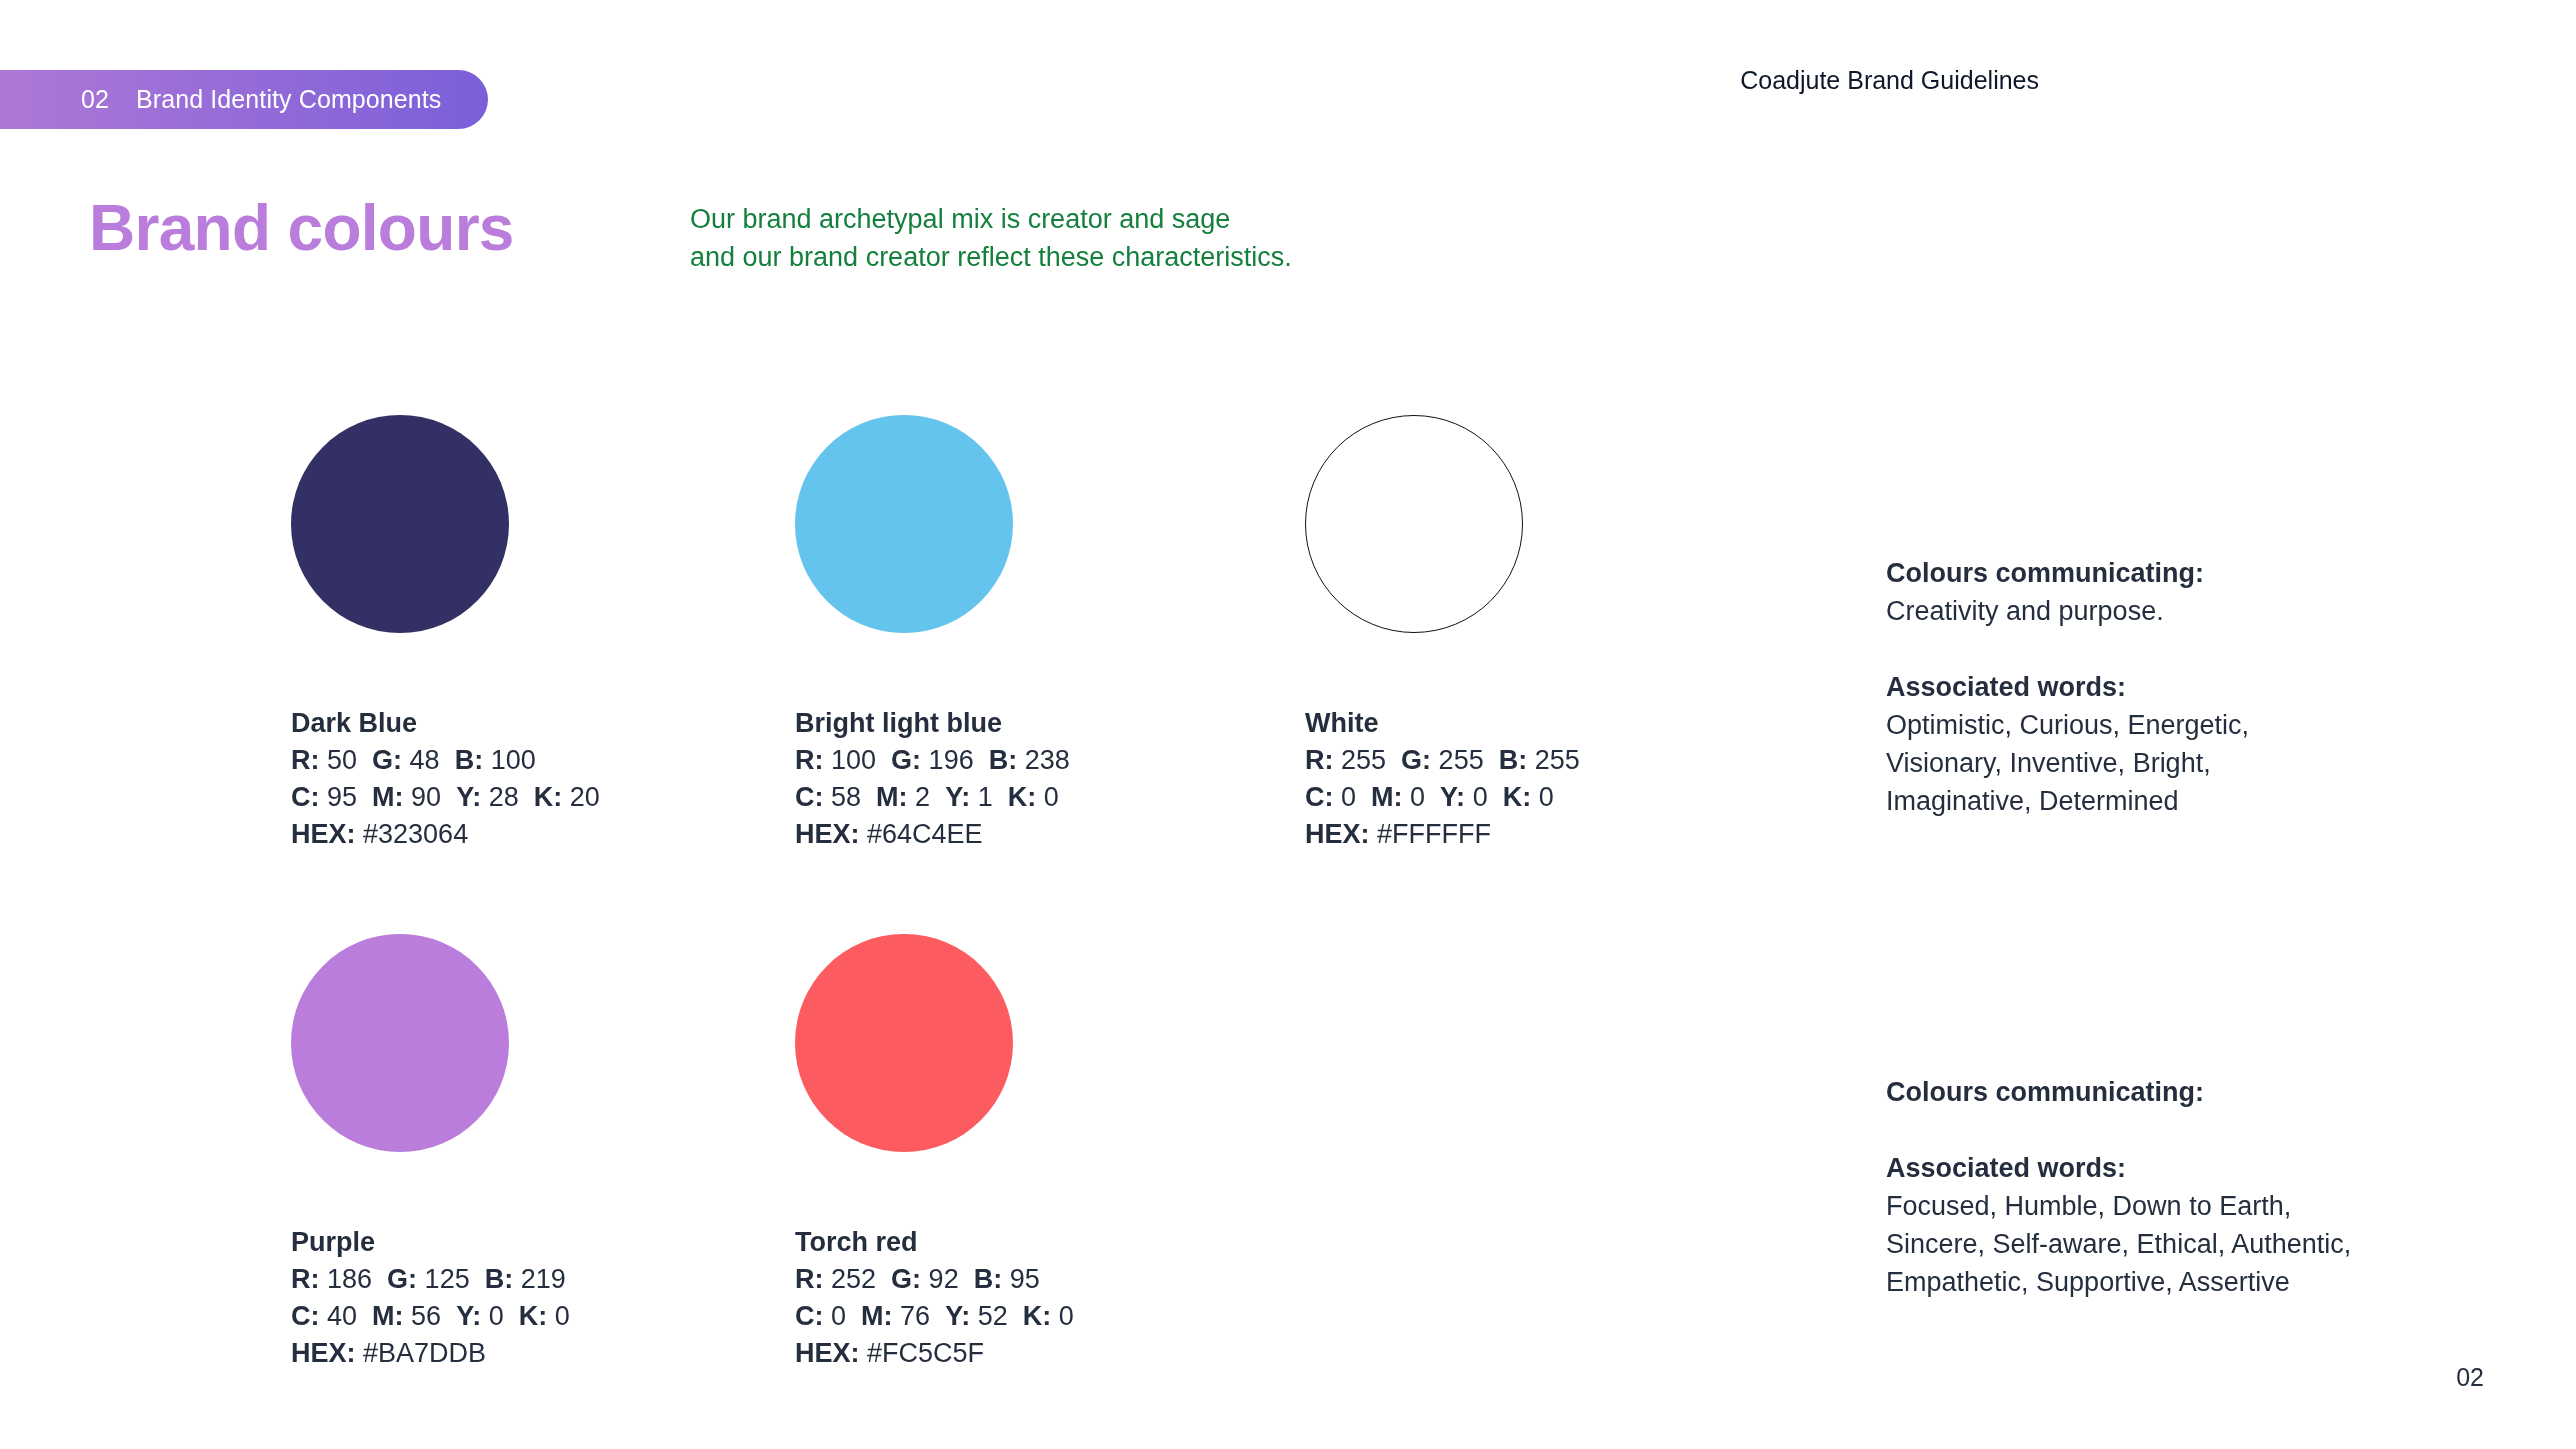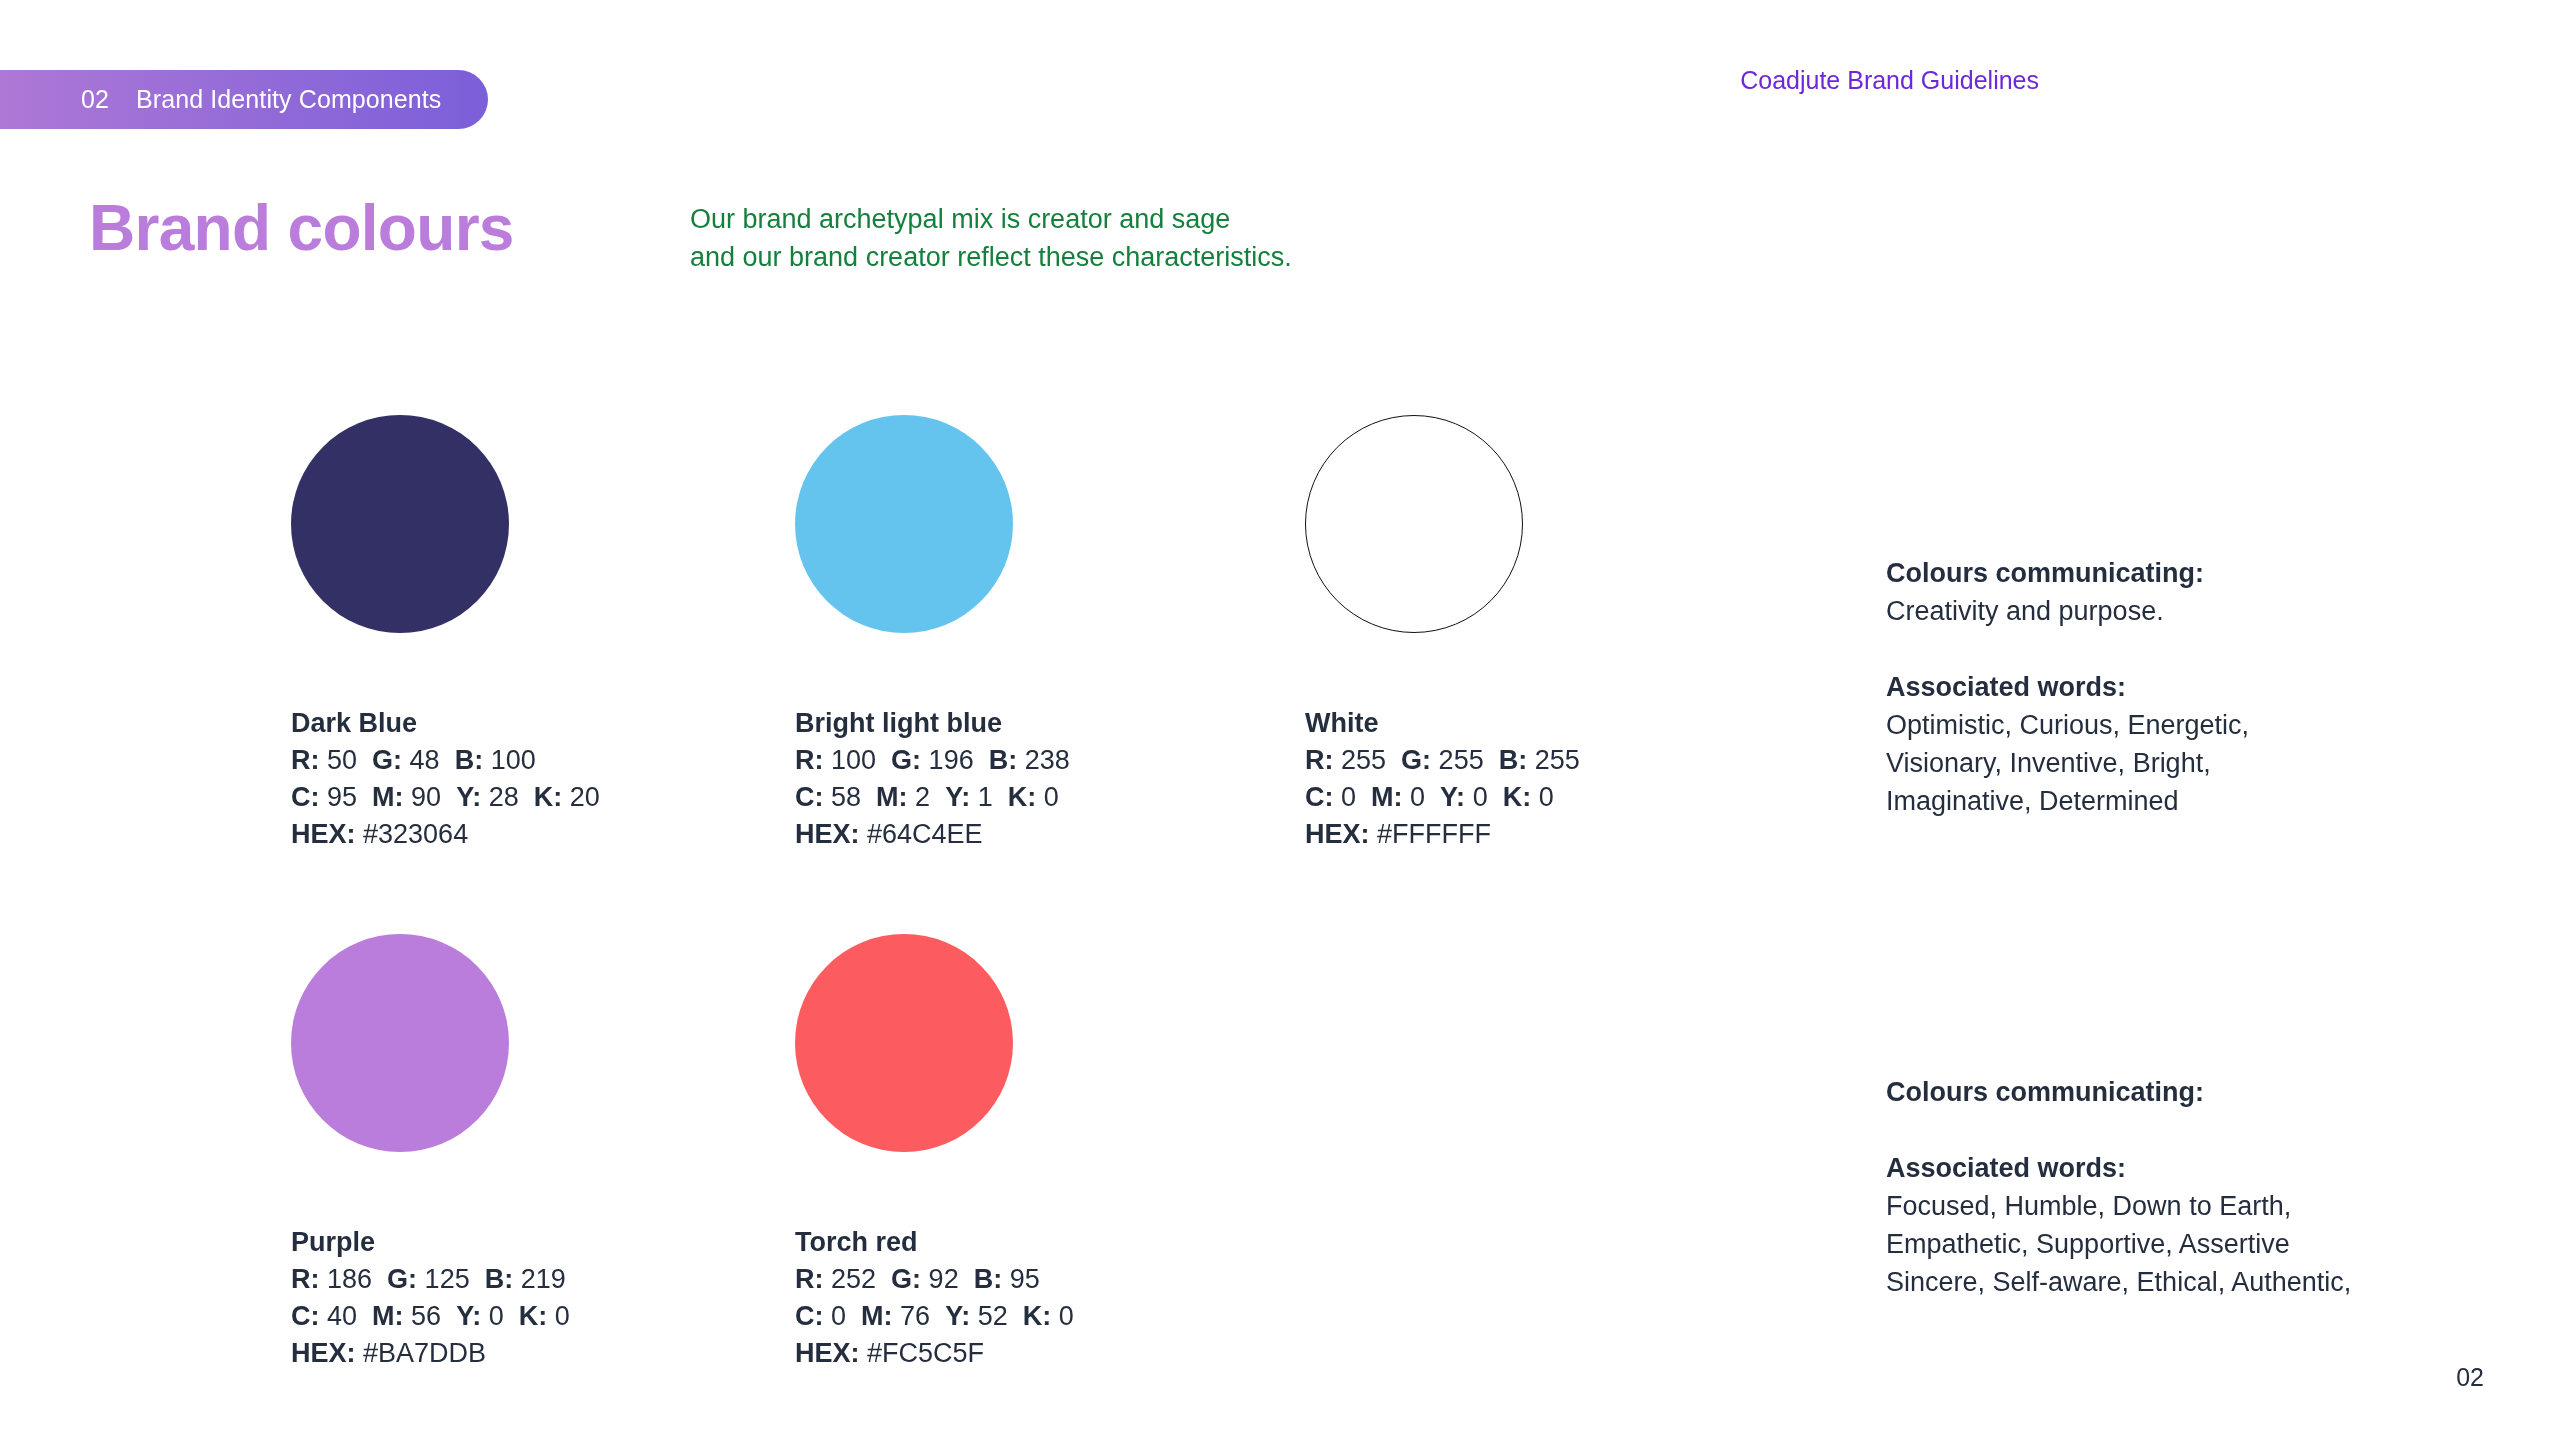--- a/index.html
+++ b/index.html
@@ -40,21 +40,21 @@
     letter-spacing: 0.1px;
     margin-left: 27px;
     white-space: nowrap;
   }
 
   .doc-title {
     position: absolute;
     right: 537px;
     top: 66px;
     font-size: 25px;
-    color: #6d28d9;
+    color: #0f172a;
     white-space: nowrap;
   }
 
   
   .page-title {
     position: absolute;
     left: 89px;
     top: 191px;
     font-size: 64px;
     font-weight: bold;
@@ -281,18 +281,18 @@
   <div class="info-text">Optimistic, Curious, Energetic,</div>
   <div class="info-text">Visionary, Inventive, Bright,</div>
   <div class="info-text">Imaginative, Determined</div>
 </div>
 
 <div class="info-panel" style="top:1073px;">
   <div class="info-head">Colours communicating:</div>
   <div class="info-gap"></div>
   <div class="info-head">Associated words:</div>
   <div class="info-text">Focused, Humble, Down to Earth,</div>
+  <div class="info-text">Sincere, Self-aware, Ethical, Authentic,</div>
   <div class="info-text">Empathetic, Supportive, Assertive</div>
-  <div class="info-text">Sincere, Self-aware, Ethical, Authentic,</div>
 </div>
 
 <div class="page-number">02</div>
 
 
 </body></html>

